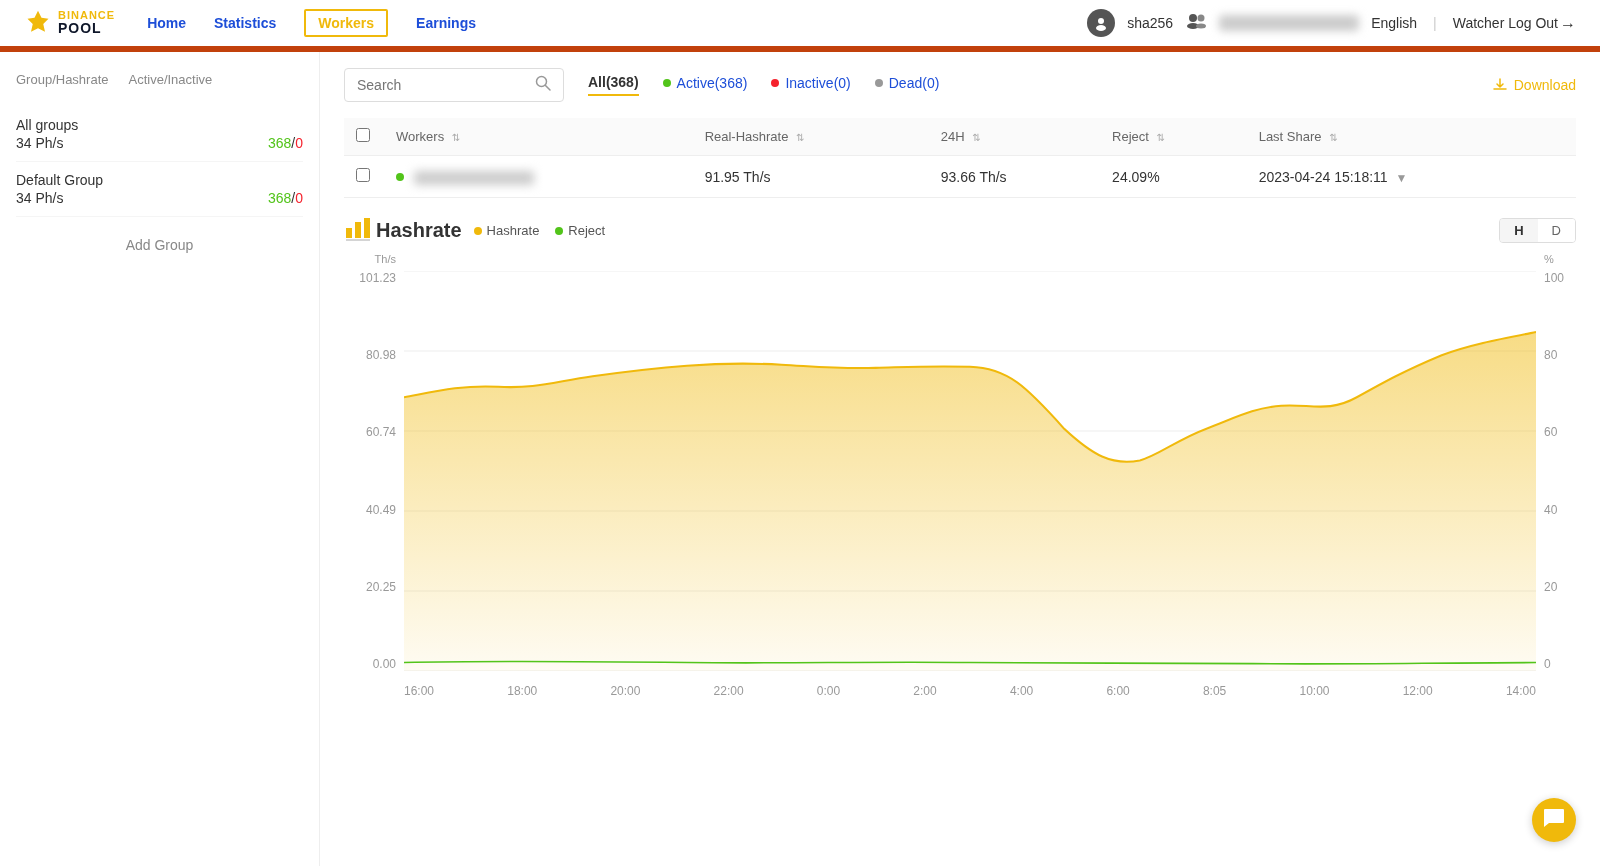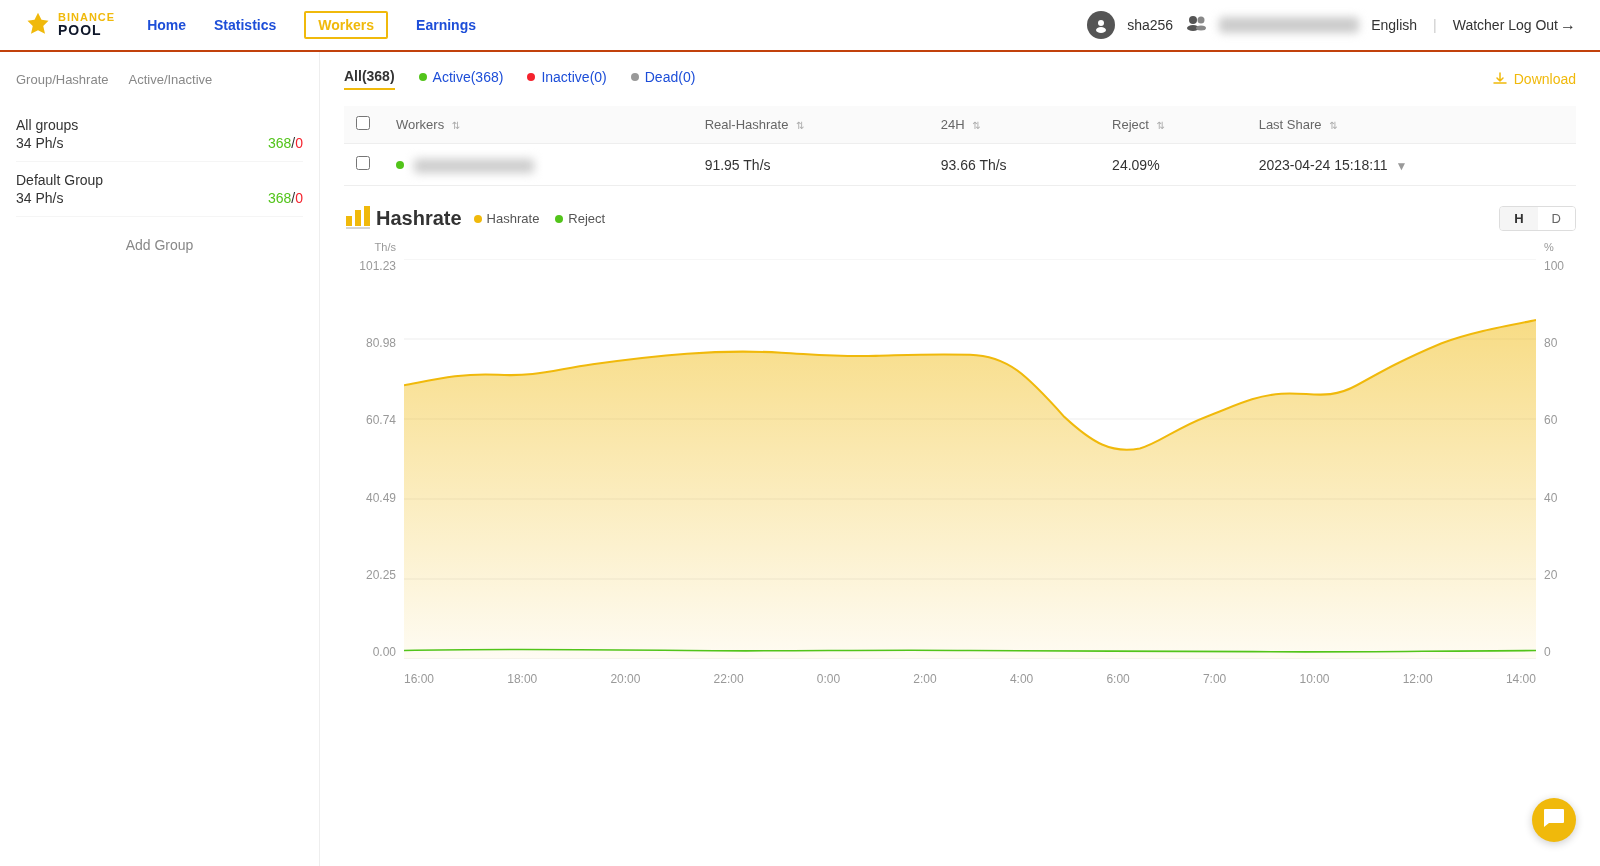--- a/index.html
+++ b/index.html
@@ -4,21 +4,21 @@
   <style>
     * { margin: 0; padding: 0; box-sizing: border-box; }
     body { font-family: 'Arial', sans-serif; background: #fff; color: #333; font-size: 14px; }
 
     
     .header {
       display: flex;
       align-items: center;
       padding: 0 24px;
       height: 52px;
-      border-bottom: 2px solid #c2410c;
+      border-bottom: 6px solid #c2410c;
       background: #fff;
     }
     .logo {
       display: flex;
       align-items: center;
       gap: 6px;
       margin-right: 32px;
     }
     .logo-icon {
       width: 28px;
@@ -516,20 +516,29 @@
           <span class="count-green">368</span>/<span class="count-red">0</span>
         </span>
       </div>
     </div>
     <div class="add-group">Add Group</div>
   </div>
 
   <div class="content">
 
     <div class="toolbar">
+      <div class="search-box">
+        <input class="search-input" type="text" placeholder="Search" style="">
+        <span class="search-icon-svg">
+          <svg width="16" height="16" viewBox="0 0 16 16" fill="none">
+            <circle cx="6.5" cy="6.5" r="5" stroke="#999" stroke-width="1.5"></circle>
+            <line x1="10.5" y1="10.5" x2="15" y2="15" stroke="#999" stroke-width="1.5" stroke-linecap="round"></line>
+          </svg>
+        </span>
+      </div>
       <div class="filter-tabs">
         <div class="filter-tab active">
           <span>All(368)</span>
         </div>
         <div class="filter-tab">
           <span class="filter-dot dot-green"></span>
           <span>Active(368)</span>
         </div>
         <div class="filter-tab">
           <span class="filter-dot dot-red"></span>
@@ -705,21 +714,21 @@
         </div>
         <div class="chart-x-labels">
           <span>16:00</span>
           <span>18:00</span>
           <span>20:00</span>
           <span>22:00</span>
           <span>0:00</span>
           <span>2:00</span>
           <span>4:00</span>
           <span>6:00</span>
-          <span>7:00</span>
+          <span>8:05</span>
           <span>10:00</span>
           <span>12:00</span>
           <span>14:00</span>
         </div>
       </div>
     </div>
 
   </div>
 </div>
 

